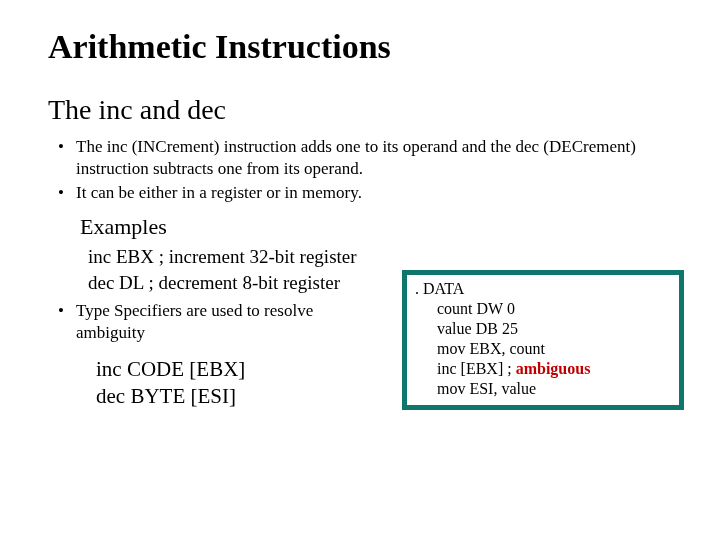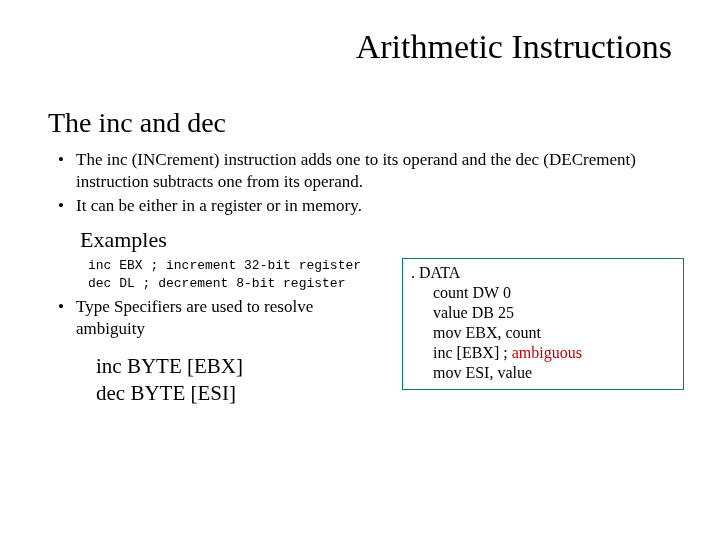--- a/index.html
+++ b/index.html
@@ -6,24 +6,24 @@
   body {
     width: 720px;
     height: 540px;
     background: #fff;
     font-family: "Times New Roman", Times, serif;
     color: #000;
     padding: 28px 48px 20px 48px;
     position: relative;
   }
   .title {
-    text-align: right;
+    text-align: left;
     font-size: 34px;
-    font-weight: normal;
-    margin-bottom: 41px;
+    font-weight: bold;
+    margin-bottom: 28px;
   }
   .subtitle {
     font-size: 28px;
     margin-bottom: 10px;
   }
   ul.bullets {
     list-style: none;
     margin-left: 6px;
     font-size: 17px;
     line-height: 1.3;
@@ -39,50 +39,49 @@
     left: 4px;
     top: 0;
   }
   .examples-heading {
     font-size: 22px;
     font-weight: normal;
     margin-top: 10px;
     margin-left: 32px;
   }
   .example-lines {
-    font-size: 13px;
+    font-size: 19px;
     margin-left: 40px;
     margin-top: 4px;
     line-height: 1.35;
-    font-family: Liberation Mono, monospace;
   }
   .mid-bullet {
     margin-top: 4px;
     width: 270px;
   }
   .type-spec {
     font-size: 21px;
     margin-left: 48px;
     margin-top: 12px;
     line-height: 1.3;
   }
   .codebox {
     position: absolute;
     right: 36px;
-    top: 258px;
+    top: 270px;
     width: 282px;
-    border: 1px solid #0f766e;
+    border: 5px solid #0f766e;
     padding: 4px 8px 6px 8px;
     font-size: 16px;
     line-height: 1.25;
     background: #fff;
   }
   .codebox .ind1 { padding-left: 22px; }
   .ok { color: #0a7a0a; }
-  .bad { color: #c00000; }
+  .bad { color: #c00000; font-weight: bold; }
 </style>
 </head>
 <body>
 
 <div class="title">Arithmetic Instructions</div>
 
 <div class="subtitle">The inc and dec</div>
 
 <ul class="bullets">
   <li>The inc (INCrement) instruction adds one to its operand and the dec (DECrement) instruction subtracts one from its operand.</li>
@@ -93,21 +92,21 @@
 <div class="example-lines">
   <div>inc  EBX ; increment 32-bit register</div>
   <div>dec DL   ; decrement 8-bit register</div>
 </div>
 
 <ul class="bullets mid-bullet">
   <li>Type Specifiers are used to resolve ambiguity</li>
 </ul>
 
 <div class="type-spec">
-  <div>inc  BYTE [EBX]</div>
+  <div>inc  CODE [EBX]</div>
   <div>dec BYTE [ESI]</div>
 </div>
 
 <div class="codebox">
   <div>. DATA</div>
   <div class="ind1">count DW 0</div>
   <div class="ind1">value DB 25</div>
   <div class="ind1">mov EBX, count</div>
   <div class="ind1"><span>inc [EBX]   ; </span><span class="bad">ambiguous</span></div>
   <div class="ind1">mov ESI, value</div>

